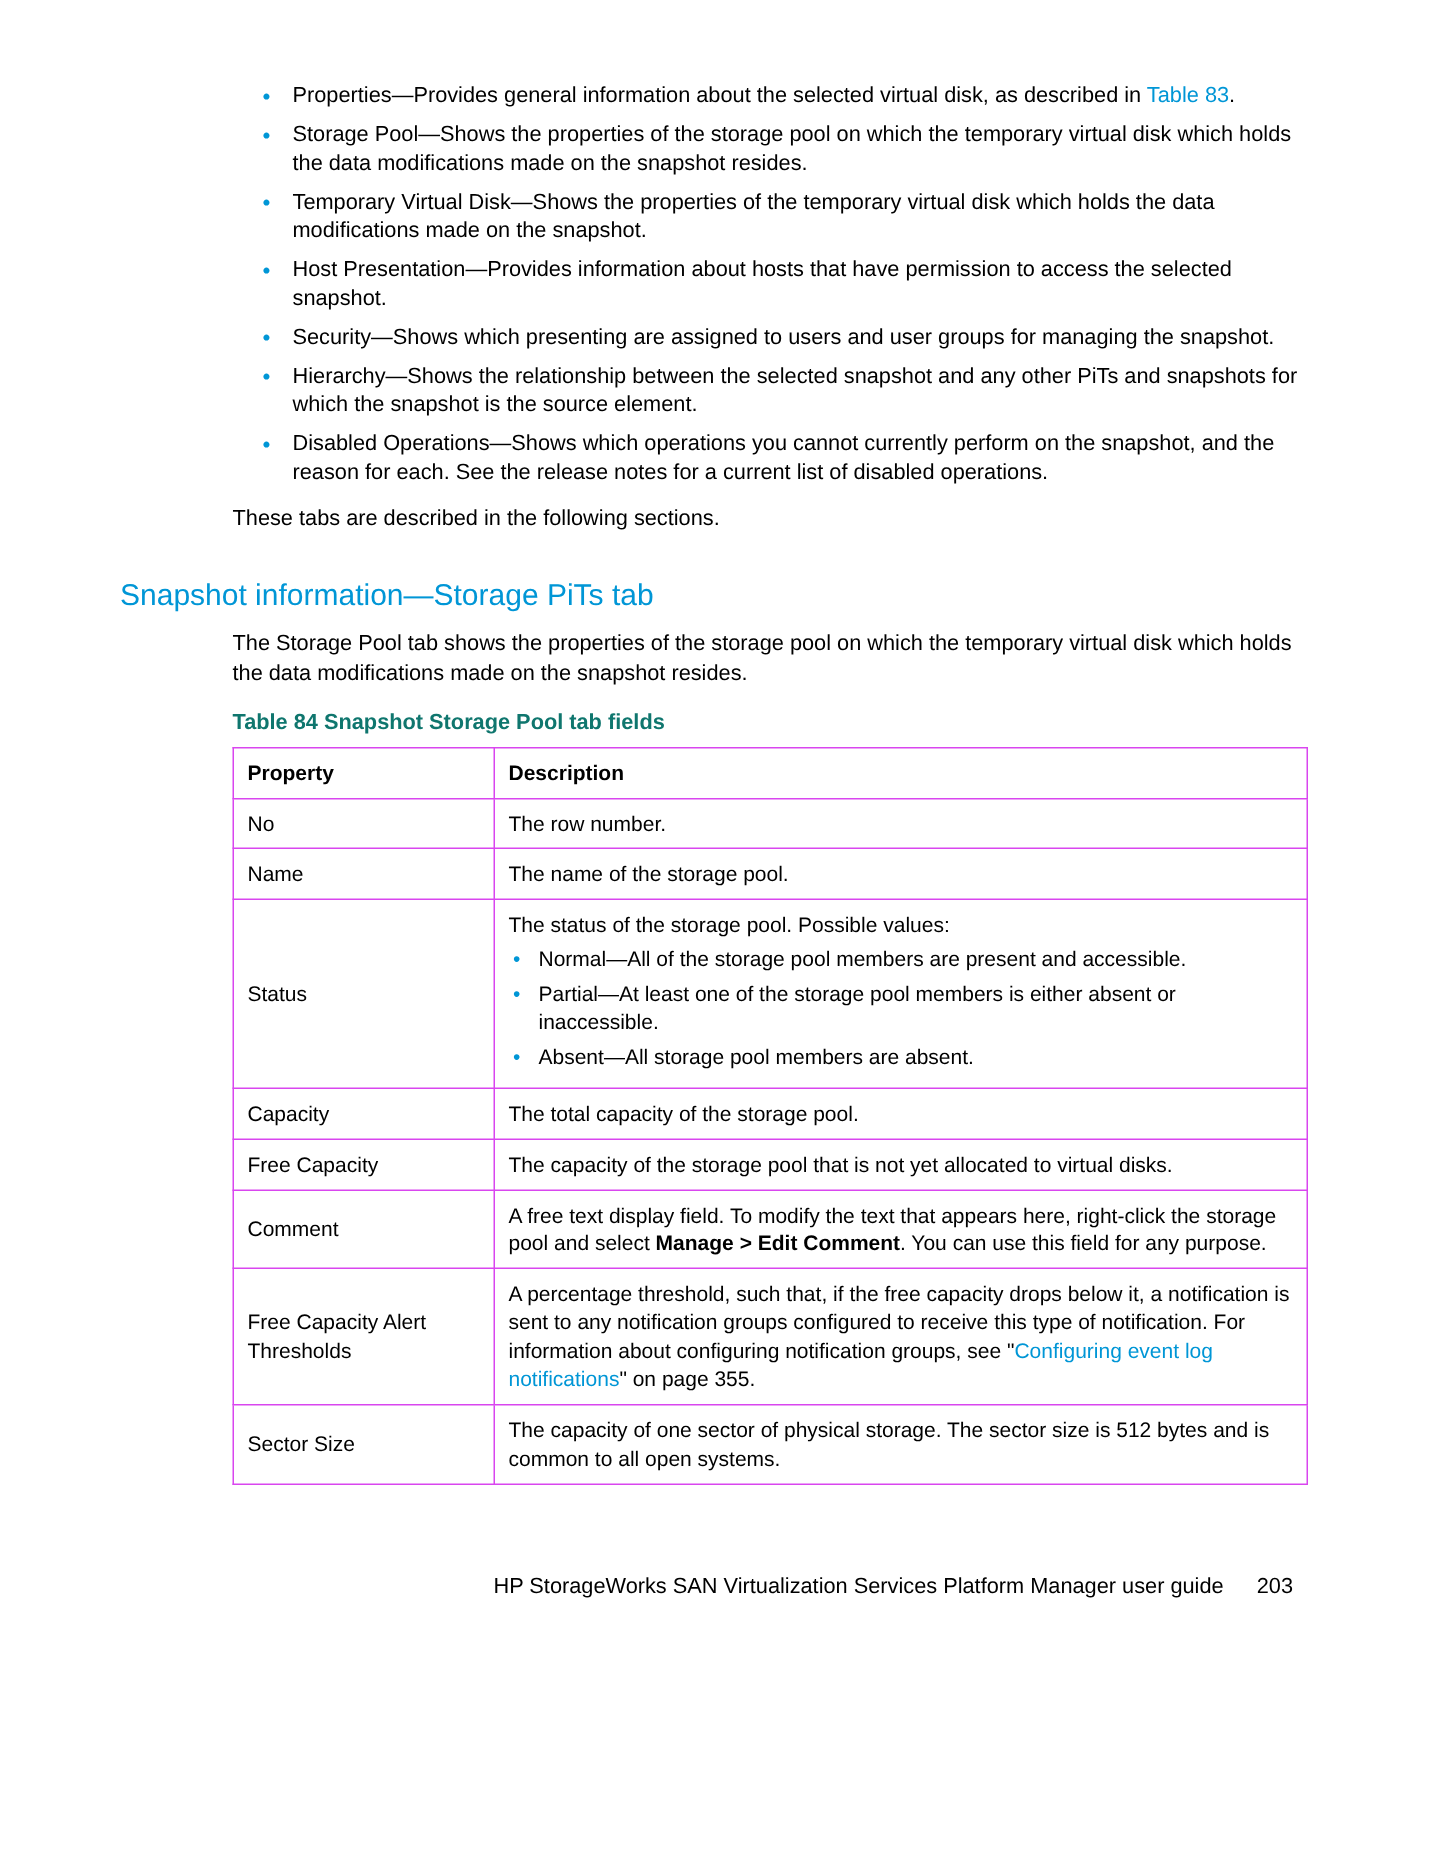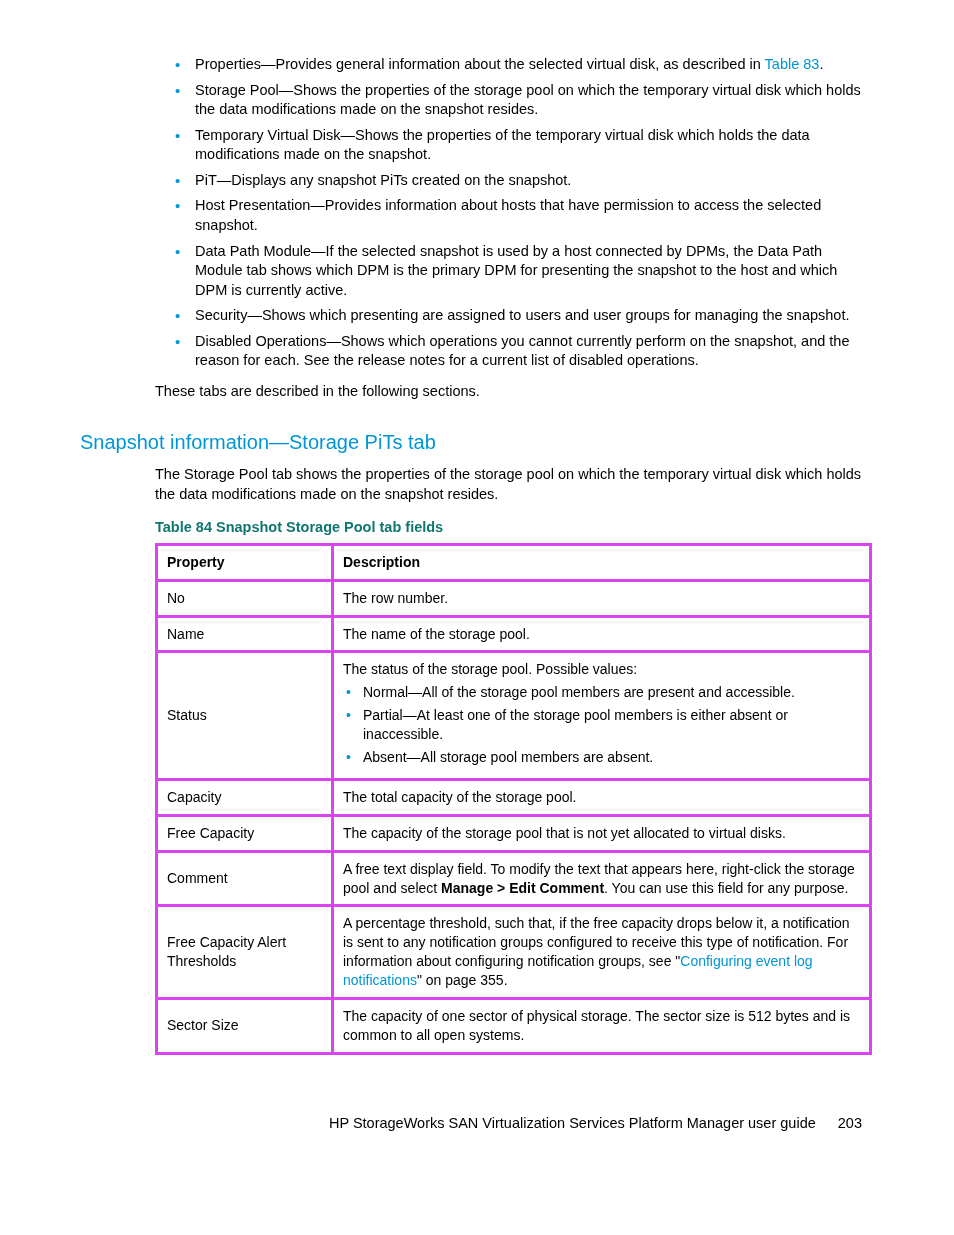--- a/index.html
+++ b/index.html
@@ -53,21 +53,21 @@
     font-size: 14.5px;
     margin: 14px 0 8px 75px;
   }
   table.doc-table {
     border-collapse: collapse;
     width: calc(100% - 75px);
     margin-left: 75px;
     border: 1.5px solid #000;
   }
   table.doc-table th, table.doc-table td {
-    border: 3px solid #d946ef;
+    border: 1px solid #d946ef;
     padding: 7px 9px;
     text-align: left;
     vertical-align: middle;
     font-size: 14px;
     line-height: 1.35;
   }
   table.doc-table th {
     font-weight: bold;
     vertical-align: top;
   }
@@ -103,24 +103,23 @@
 <body>
 
 <div class="page">
 
   <ul class="bullets">
     <li>
       <span>Properties—Provides general information about the selected virtual disk, as described in </span><span class="accent-link">Table 83</span><span>.</span>
     </li>
     <li>Storage Pool—Shows the properties of the storage pool on which the temporary virtual disk which holds the data modifications made on the snapshot resides.</li>
     <li>Temporary Virtual Disk—Shows the properties of the temporary virtual disk which holds the data modifications made on the snapshot.</li>
-    <li>PiT—Displays any snapshot PiTs created on the snapshot.</li>
     <li>Host Presentation—Provides information about hosts that have permission to access the selected snapshot.</li>
-    <li>Data Path Module—If the selected snapshot is used by a host connected by DPMs, the Data Path Module tab shows which DPM is the primary DPM for presenting the snapshot to the host and which DPM is currently active.</li>
     <li>Security—Shows which presenting are assigned to users and user groups for managing the snapshot.</li>
+    <li>Hierarchy—Shows the relationship between the selected snapshot and any other PiTs and snapshots for which the snapshot is the source element.</li>
     <li>Disabled Operations—Shows which operations you cannot currently perform on the snapshot, and the reason for each. See the release notes for a current list of disabled operations.</li>
   </ul>
 
   <p class="body-text">These tabs are described in the following sections.</p>
 
   <h2 class="section">Snapshot information—Storage PiTs tab</h2>
 
   <p class="body-text">The Storage Pool tab shows the properties of the storage pool on which the temporary virtual disk which holds the data modifications made on the snapshot resides.</p>
 
   <div class="table-caption">Table 84 Snapshot Storage Pool tab fields</div>

